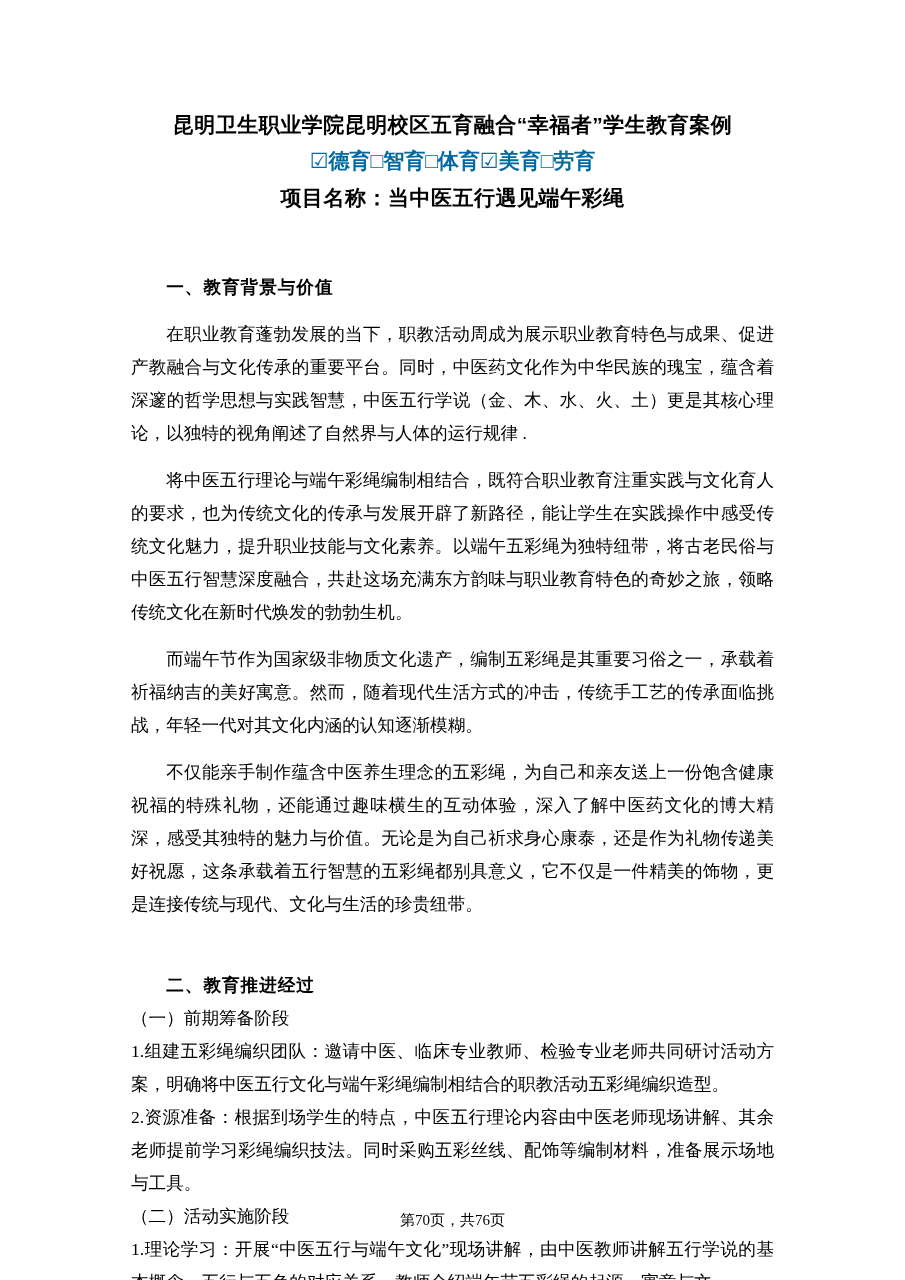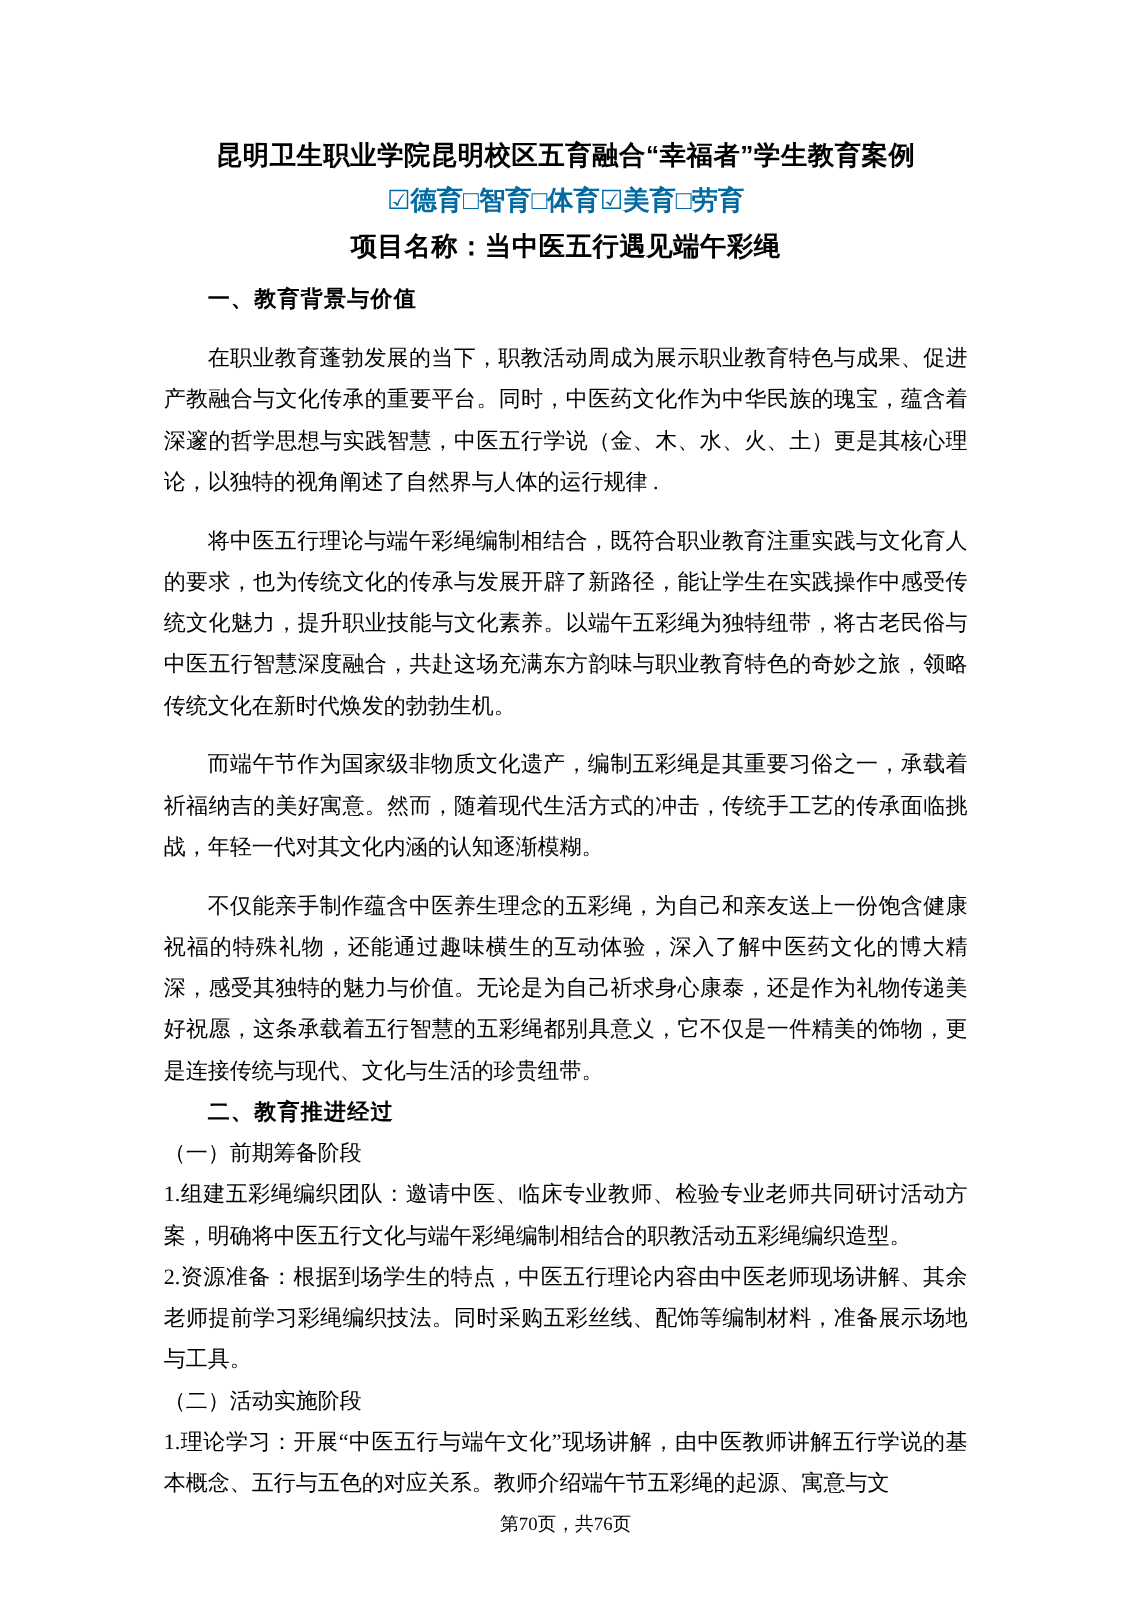--- a/index.html
+++ b/index.html
@@ -51,20 +51,21 @@
     font-size:17.6px;
     line-height:33px;
     text-align:justify;
   }
   .blk-h1 {
     font-family:"Liberation Sans","DejaVu Sans",sans-serif;
     font-weight:bold;
     text-indent:2em;
     text-align:left;
     letter-spacing:1px;
+    margin-top:48px;
   }
   .blk-para { text-indent:2em;margin-top:14px; }
   .blk-sub  { text-indent:0; }
   .blk-item { text-indent:0; }
   .footer {
     position:absolute;
     top:1208px; left:0;
     width:905px;
     text-align:center;
     font-size:15px;

